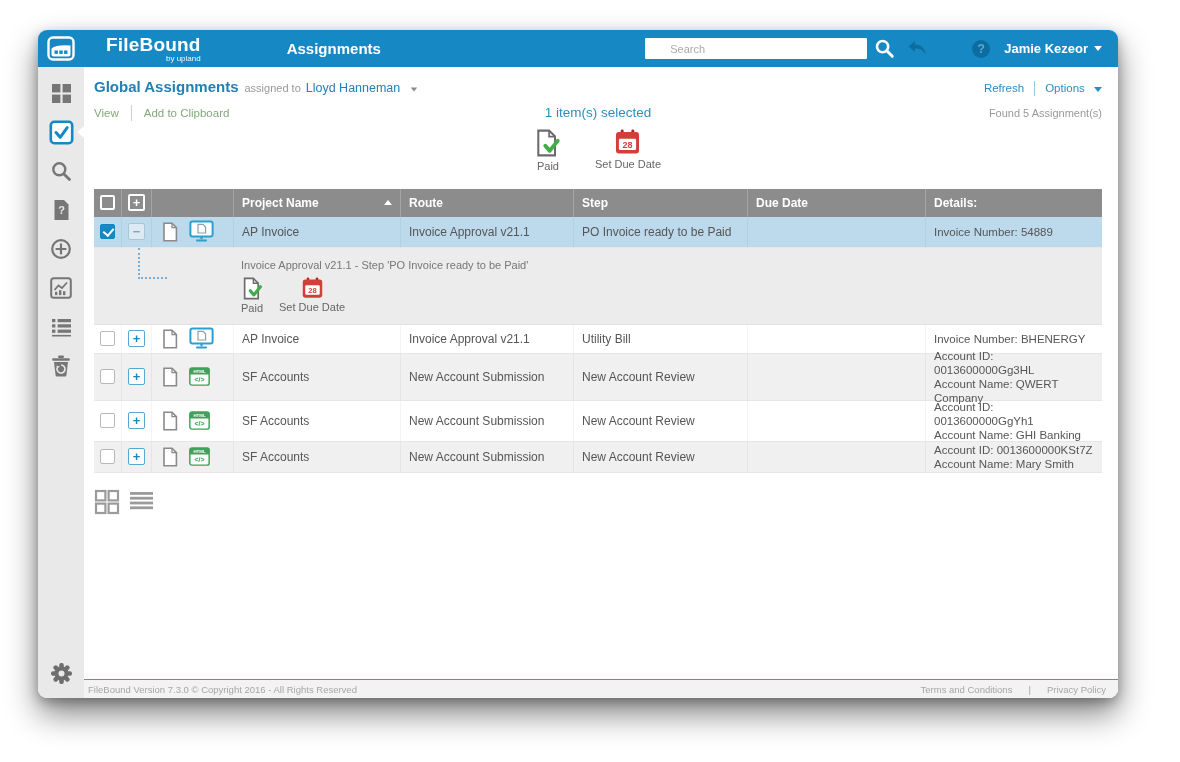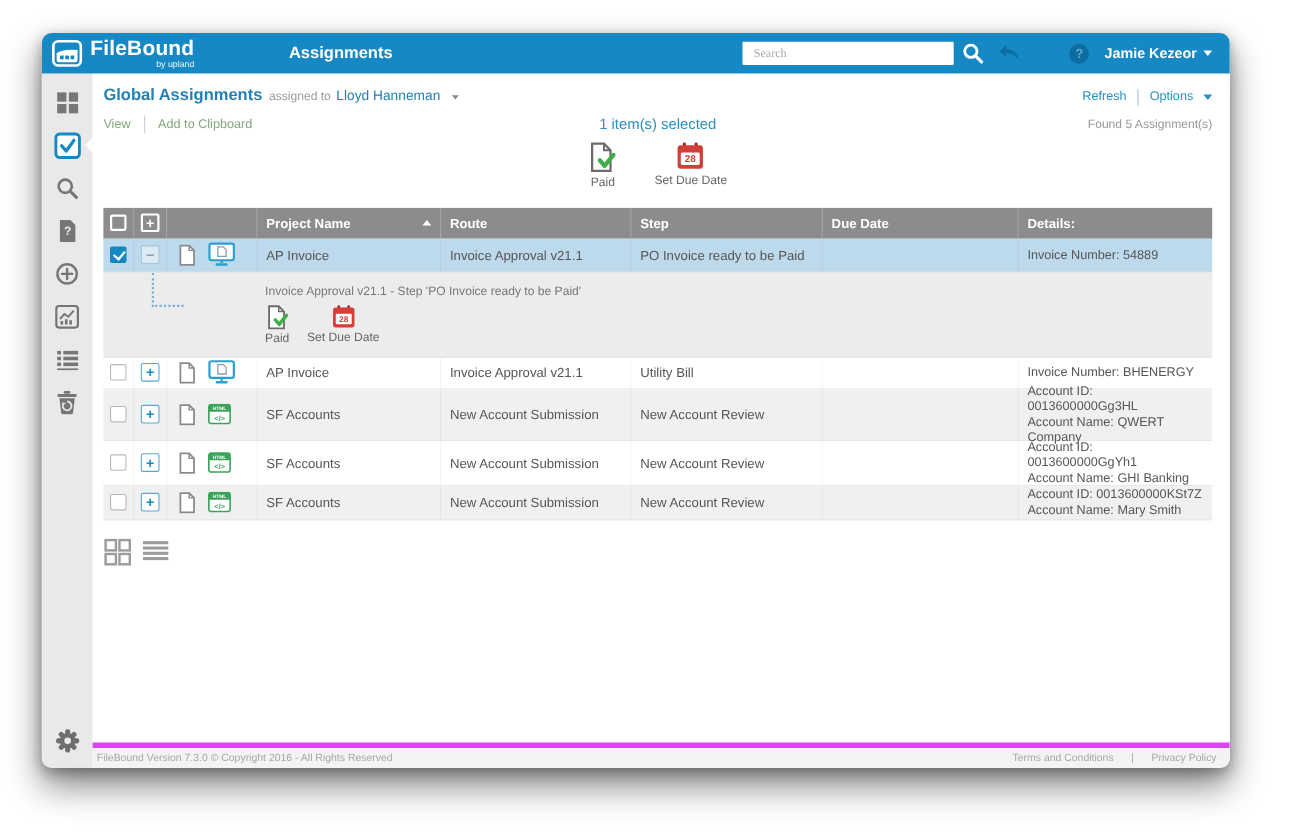--- a/index.html
+++ b/index.html
@@ -2,28 +2,28 @@
 <html><head>
 <meta charset="utf-8">
 <style>
   html,body{margin:0;padding:0;background:#ffffff;font-family:"Liberation Sans","DejaVu Sans",sans-serif;}
   .stage{width:1180px;height:762px;position:relative;overflow:hidden;}
   .app{position:absolute;left:38px;top:30px;width:1080px;height:668px;background:#fff;border-radius:9px;
        box-shadow:0 16px 32px rgba(0,0,0,.48),0 4px 12px rgba(0,0,0,.28);overflow:hidden;
        display:flex;flex-direction:column;}
   
   .topbar{height:37px;background:#1688c3;display:flex;align-items:center;color:#fff;flex:0 0 auto;}
-  .brand{display:flex;align-items:center;padding-left:9px;}
+  .brand{display:flex;align-items:center;padding-left:9px;gap:24px;}
   .brand-text{margin-left:7px;line-height:1;}
   .brand-name{font-size:19px;font-weight:600;letter-spacing:.2px;}
   .brand-sub{font-size:8px;text-align:right;margin-top:1px;opacity:.95;}
   .topbar-title{font-size:15px;font-weight:700;margin-left:86px;}
   .topbar-right{margin-left:auto;display:flex;align-items:center;padding-right:16px;}
   .searchwrap{display:flex;align-items:center;}
-  .search-input{width:172px;height:19px;border:none;border-radius:1px;font-size:11px;padding:1px 10px;color:#555;outline:none;background:#fff;font-family:Liberation Serif, serif;}
+  .search-input{width:172px;height:19px;border:none;border-radius:1px;font-size:11px;padding:1px 25px;color:#555;outline:none;background:#fff;font-family:Liberation Sans, sans-serif;}
   .search-input::placeholder{color:#a9a9a9;}
   .icon-btn{display:flex;align-items:center;justify-content:center;background:none;border:none;padding:0;cursor:pointer;}
   .mag{margin-left:7px;}
   .undo{margin-left:12px;}
   .help{margin-left:44px;width:18px;height:18px;border-radius:50%;background:#0d6da1;position:relative;}
   .help::after{content:"?";position:absolute;left:0;top:0;width:100%;height:100%;display:flex;align-items:center;justify-content:center;
                color:#5fa8cf;font-size:12px;font-weight:700;}
   .user{margin-left:14px;display:flex;align-items:center;font-size:13px;font-weight:600;cursor:pointer;}
   .caret{display:inline-block;width:0;height:0;border-left:4px solid transparent;border-right:4px solid transparent;border-top:5px solid currentColor;margin-left:6px;}
   
@@ -96,21 +96,21 @@
   .treeline{position:absolute;left:44px;top:0;width:27px;height:29px;border-left:2px dotted #7ab0d6;border-bottom:2px dotted #7ab0d6;}
   .xinner{position:absolute;left:147px;top:11px;}
   .xtext{font-size:11px;color:#777;}
   .xactions{display:flex;gap:16px;margin-top:6px;}
   .xaction{display:flex;flex-direction:column;align-items:center;cursor:pointer;}
   .xaction .lbl{font-size:11px;color:#666;margin-top:2px;}
   
   .toggles{display:flex;gap:9px;margin-top:16px;padding-left:0px;}
   .toggle{cursor:pointer;display:flex;align-items:center;justify-content:center;}
   
-  .footer{height:18px;background:#f3f3f3;border-top:5px solid #d946ef;display:flex;align-items:center;
+  .footer{height:18px;background:#f3f3f3;border-top:1px solid #d946ef;display:flex;align-items:center;
           font-size:9.5px;color:#a6a6a6;padding:0 12px 0 4px;flex:0 0 auto;}
   .footer .right{margin-left:auto;display:flex;gap:16px;align-items:center;}
   .footer .linklike{color:#a6a6a6;}
   svg{display:block;}
 </style>
 </head>
 <body>
 
 <div class="stage">
 <div class="app">

